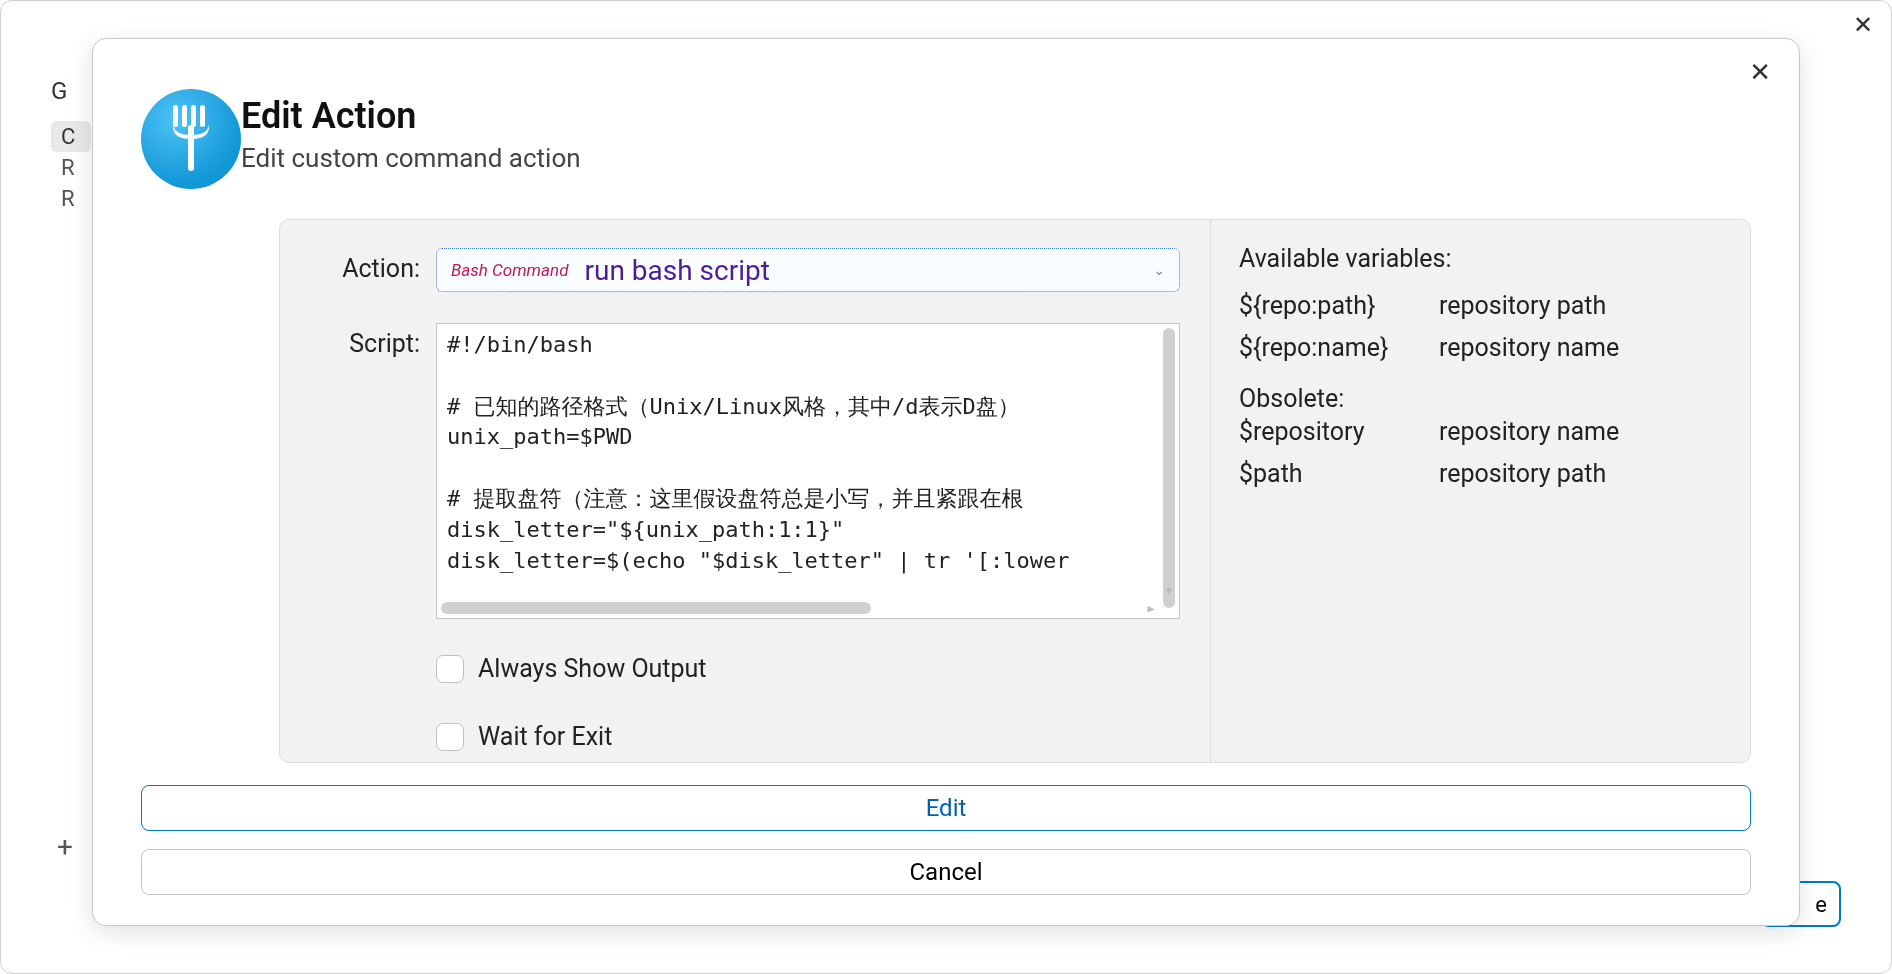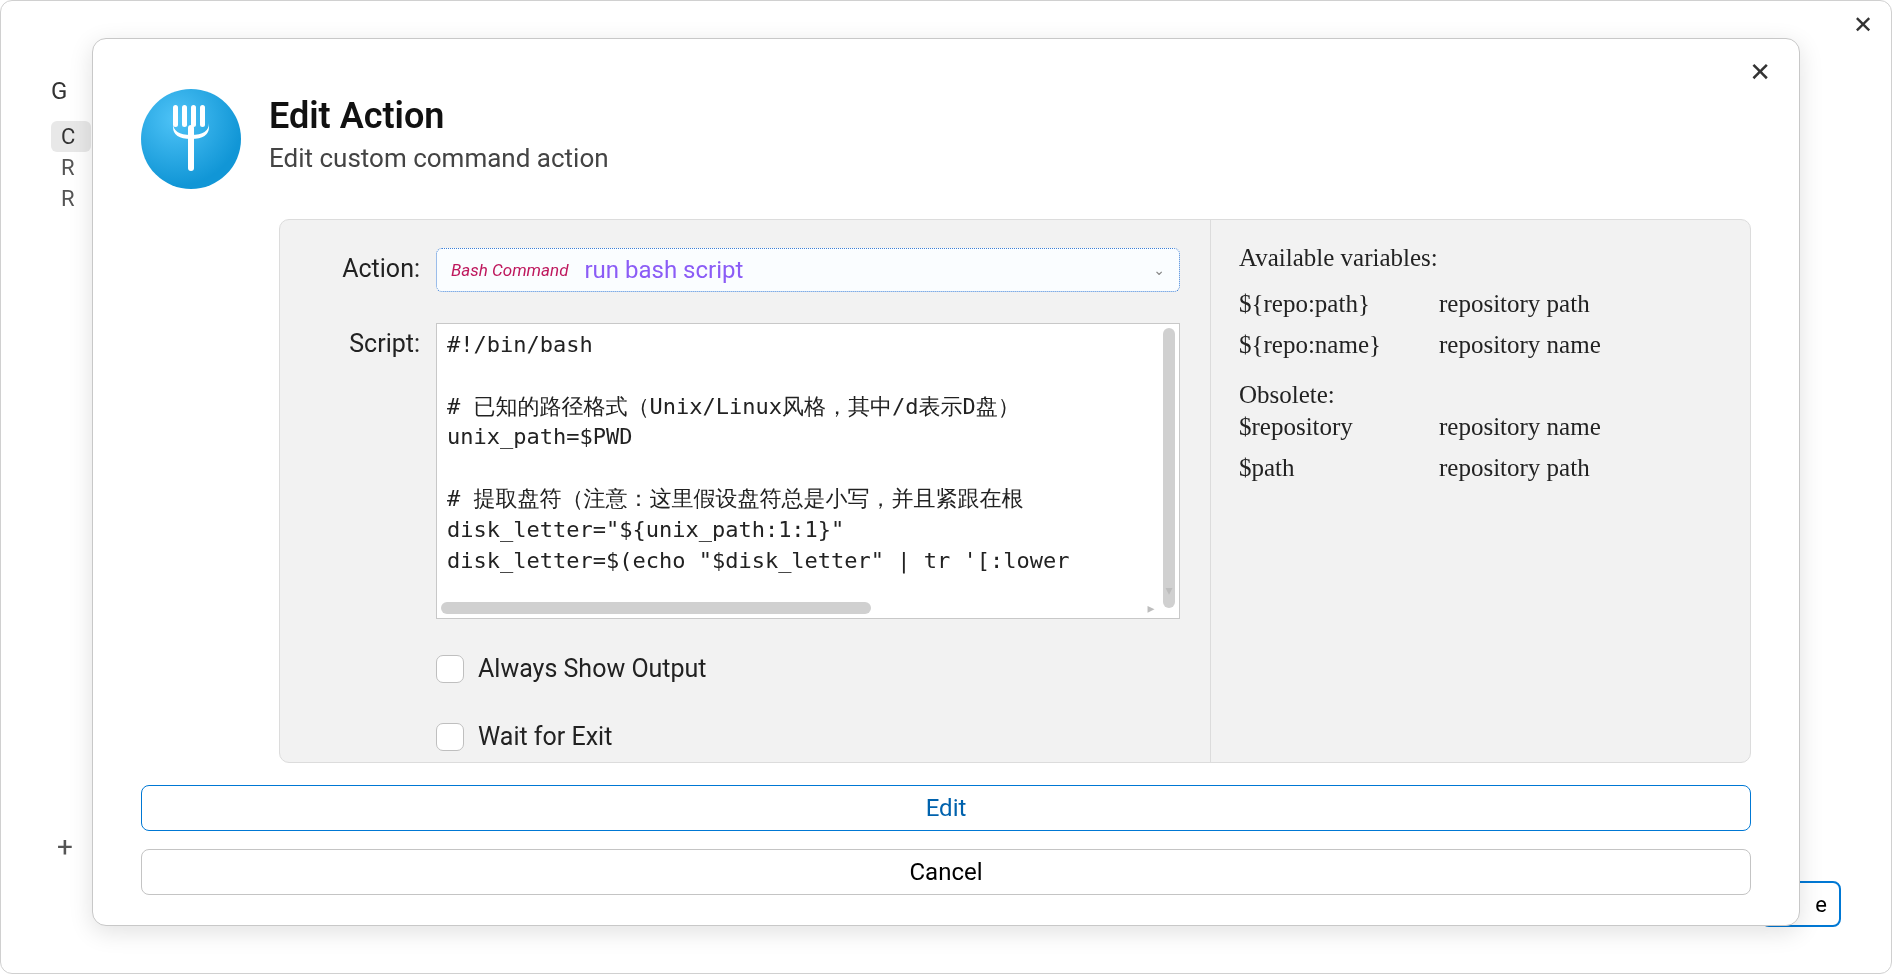--- a/index.html
+++ b/index.html
@@ -103,21 +103,20 @@
       font-size: 26px;
       color: #333;
       cursor: pointer;
       line-height: 1;
     }
     
     .modal-header {
       display: flex;
       align-items: flex-start;
       padding: 56px 48px 24px 48px;
-      gap: 28px;
     }
     
     .app-icon {
       width: 100px;
       height: 100px;
       border-radius: 50%;
       background: radial-gradient(circle at 35% 30%, #4ec3f7, #1196d6 70%);
       display: flex;
       align-items: center;
       justify-content: center;
@@ -177,21 +176,21 @@
       background: #fafdff;
       border: 1px dotted #3d7fd6;
       border-radius: 6px;
       display: flex;
       align-items: center;
       padding: 0 14px;
       gap: 16px;
       position: relative;
     }
     .combo .val { font-size: 17px; color: #be185d; font-style: italic; }
-    .combo .hint { font-size: 24px; color: #8b5cf6; text-align: center; }
+    .combo .hint { font-size: 28px; color: #4c1d95; text-align: center; }
     .combo .chev {
       position: absolute;
       right: 14px;
       top: 50%;
       transform: translateY(-50%);
       color: #888;
       font-size: 14px;
     }
     
     .script-box {
@@ -259,21 +258,20 @@
       background: #fff;
     }
     .check-label { font-size: 25px; color: #222; }
     
     .vars-area {
       width: 540px;
       border-left: 1px solid #dcdcdc;
       padding: 24px 28px;
       font-size: 25px;
       color: #222;
-      font-family: Liberation Serif, serif;
     }
     .vars-title { margin-bottom: 18px; }
     .vars-table { display: grid; grid-template-columns: 200px 1fr; row-gap: 13px; margin-bottom: 22px; }
     .vars-sub { margin-bottom: 4px; }
     
     .modal-footer {
       display: flex;
       justify-content: flex-end;
       gap: 18px;
       padding: 22px 48px 30px 48px;

